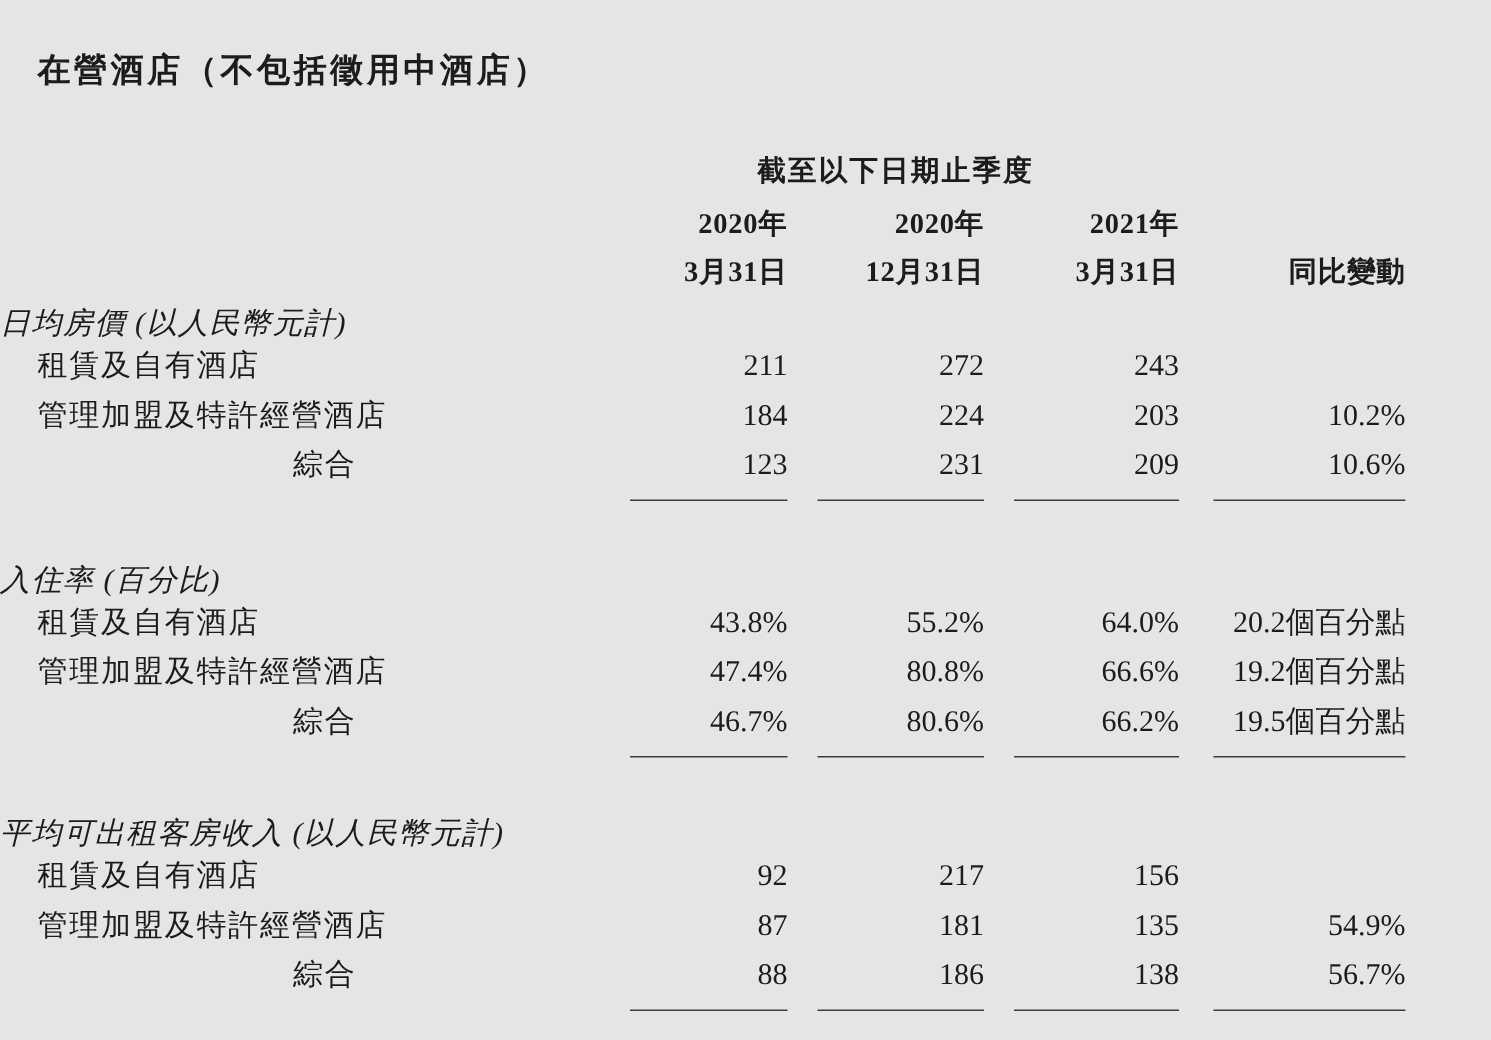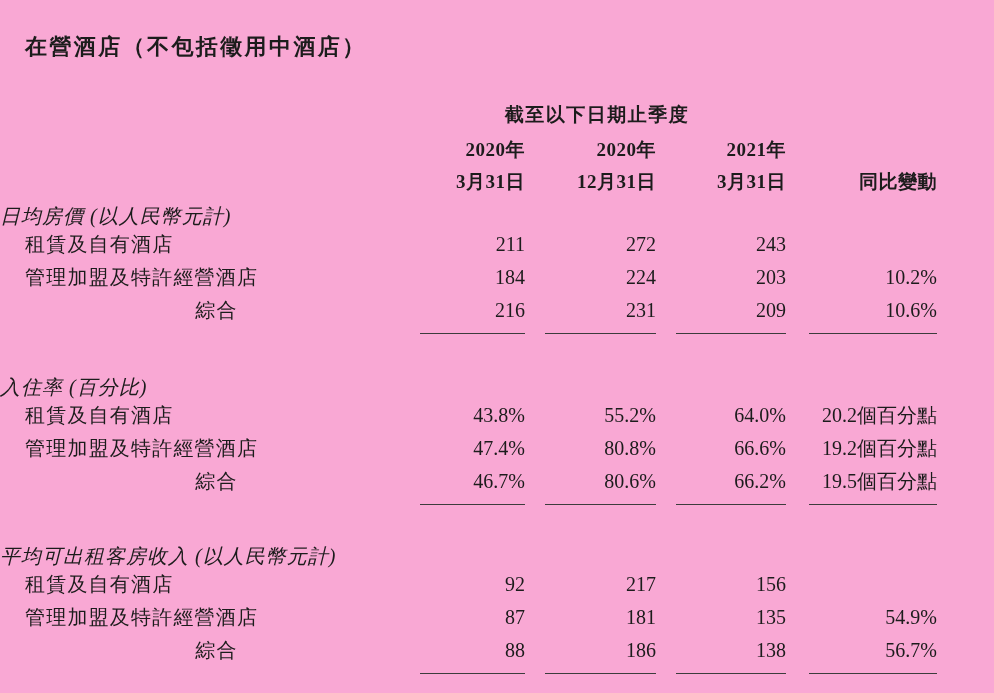--- a/index.html
+++ b/index.html
@@ -1,20 +1,20 @@
 <!DOCTYPE html>
 <html><head>
 <meta charset="utf-8">
 <style>
   html, body { margin: 0; padding: 0; background: #ffffff; }
   .page {
     position: relative;
     width: 994px;
     height: 693px;
-    background: #f9a8d4;
+    background: #e5e5e5;
     color: #1c1c1c;
     font-family: "Liberation Serif", "DejaVu Serif", serif;
     overflow: hidden;
   }
   .title {
     margin: 0 0 0 25px;
     padding-top: 32px;
     font-family: "Liberation Sans", "DejaVu Sans", sans-serif;
     font-size: 22px;
     line-height: 30px;
@@ -110,21 +110,21 @@
       <div class="cell label">管理加盟及特許經營酒店</div>
       <div class="cell v">184</div>
       <div class="cell v">224</div>
       <div class="cell v">203</div>
       <div class="cell v">10.2%</div>
     </div>
 
     <div class="row body rule">
       <div class="cell label">綜合</div>
       <div class="cell v">
-          <div class="u">216</div>
+          <div class="u">123</div>
         </div>
       <div class="cell v">
           <div class="u">231</div>
         </div>
       <div class="cell v">
           <div class="u">209</div>
         </div>
       <div class="cell v">
           <div class="u">10.6%</div>
         </div>

